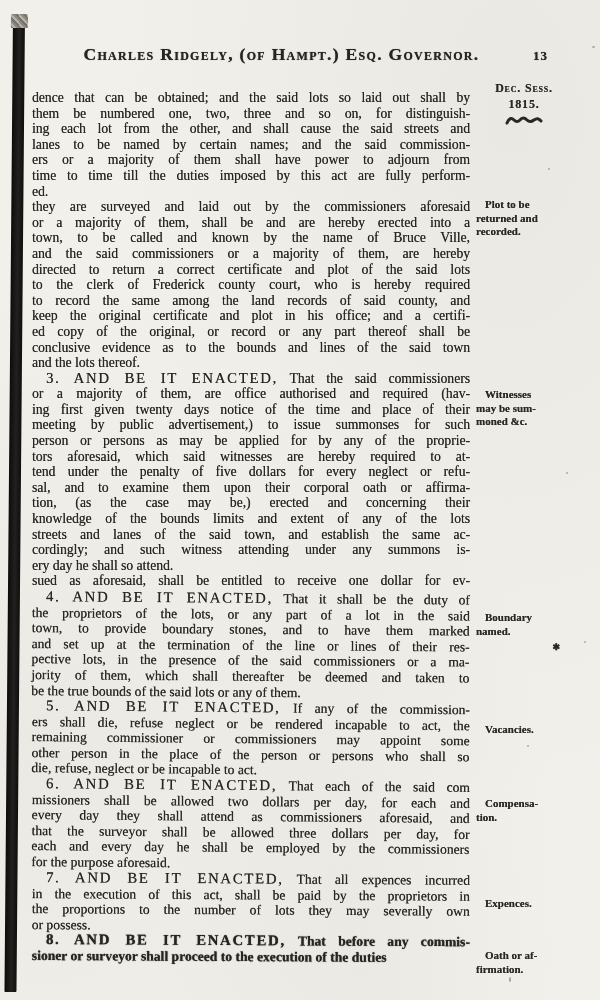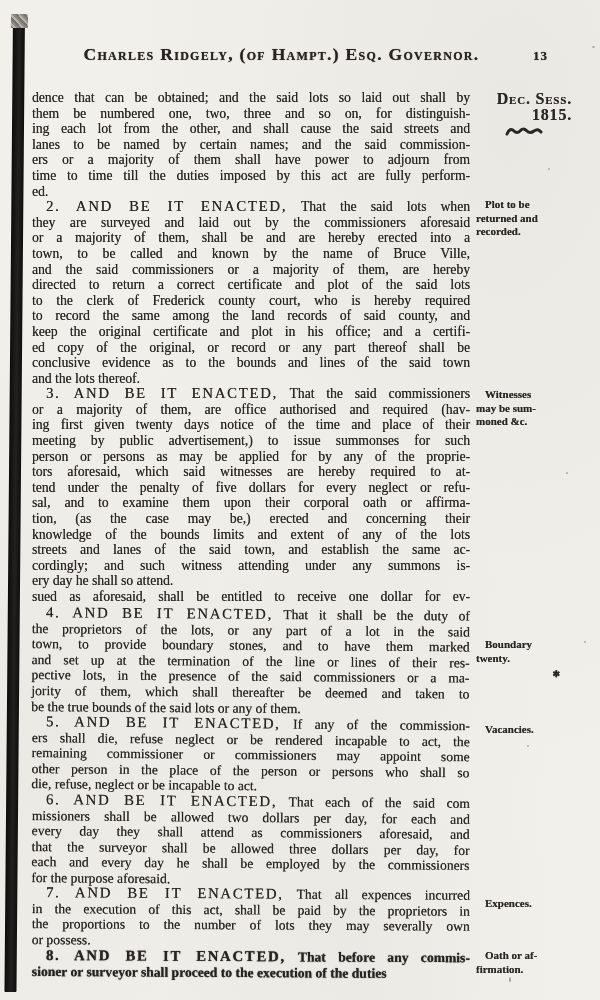--- a/index.html
+++ b/index.html
@@ -65,25 +65,25 @@
     transform:rotate(0.3deg);transform-origin:0 0;
     font-weight:bold;text-shadow:0 0 1px rgba(25,22,20,0.9);
   }
   
   .mnote{
     position:absolute;left:476px;width:96px;
     font-size:11px;line-height:13.5px;font-weight:bold;
     color:#2a2724;text-shadow:0 0 0.6px rgba(42,39,36,0.7);
   }
   .mnote .ln:first-child{text-indent:9px;}
-  .note-session{top:91px;text-align:right;font-size:16px;line-height:16px;font-variant:small-caps;letter-spacing:0.8px;}
+  .note-session{top:80px;text-align:center;font-size:12px;line-height:16px;font-variant:small-caps;letter-spacing:0.8px;}
   .note-session .ln:first-child{text-indent:0;}
   .note-plot{top:198px;}
   .note-witnesses{top:388px;}
-  .note-boundary{top:638px;}
+  .note-boundary{top:611px;}
   .note-vacancies{top:723px;}
   .note-compensation{top:797px;}
   .note-expences{top:897px;}
   .note-oath{top:949px;}
   .squiggle{display:block;margin:2px auto 0;}
   .asterisk{display:block;text-align:right;padding-right:12px;font-size:9px;margin-top:3px;text-indent:0;}
   
   .speck{position:absolute;border-radius:50%;background:#6f6b64;opacity:0.5;}
   .sp1{left:592px;top:46px;width:3px;height:2px;}
   .sp2{left:548px;top:168px;width:2px;height:2px;}
@@ -110,21 +110,20 @@
       <div class="para para-0">
         <div class="line">dence that can be obtained; and the said lots so laid out shall by</div>
         <div class="line">them be numbered one, two, three and so on, for distinguish-</div>
         <div class="line">ing each lot from the other, and shall cause the said streets and</div>
         <div class="line">lanes to be named by certain names; and the said commission-</div>
         <div class="line">ers or a majority of them shall have power to adjourn from</div>
         <div class="line">time to time till the duties imposed by this act are fully perform-</div>
         <div class="line last">ed.</div>
       </div>
       <div class="para para-1">
-        <div class="line first"><span class="enacted">2. AND BE IT ENACTED,</span> That the said lots when</div>
         <div class="line">they are surveyed and laid out by the commissioners aforesaid</div>
         <div class="line">or a majority of them, shall be and are hereby erected into a</div>
         <div class="line">town, to be called and known by the name of Bruce Ville,</div>
         <div class="line">and the said commissioners or a majority of them, are hereby</div>
         <div class="line">directed to return a correct certificate and plot of the said lots</div>
         <div class="line">to the clerk of Frederick county court, who is hereby required</div>
         <div class="line">to record the same among the land records of said county, and</div>
         <div class="line">keep the original certificate and plot in his office; and a certifi-</div>
         <div class="line">ed copy of the original, or record or any part thereof shall be</div>
         <div class="line">conclusive evidence as to the bounds and lines of the said town</div>
@@ -197,28 +196,32 @@
   </div>
 
   <div class="mnote note-witnesses">
     <div class="ln">Witnesses</div>
     <div class="ln">may be sum-</div>
     <div class="ln">moned &amp;c.</div>
   </div>
 
   <div class="mnote note-boundary">
     <div class="ln">Boundary</div>
-    <div class="ln">twenty.</div>
+    <div class="ln">named.</div>
     <span class="asterisk">✱</span>
   </div>
 
   <div class="mnote note-vacancies">
     <div class="ln">Vacancies.</div>
   </div>
 
+  <div class="mnote note-compensation">
+    <div class="ln">Compensa-</div>
+    <div class="ln">tion.</div>
+  </div>
 
   <div class="mnote note-expences">
     <div class="ln">Expences.</div>
   </div>
 
   <div class="mnote note-oath">
     <div class="ln">Oath or af-</div>
     <div class="ln">firmation.</div>
   </div>
 

